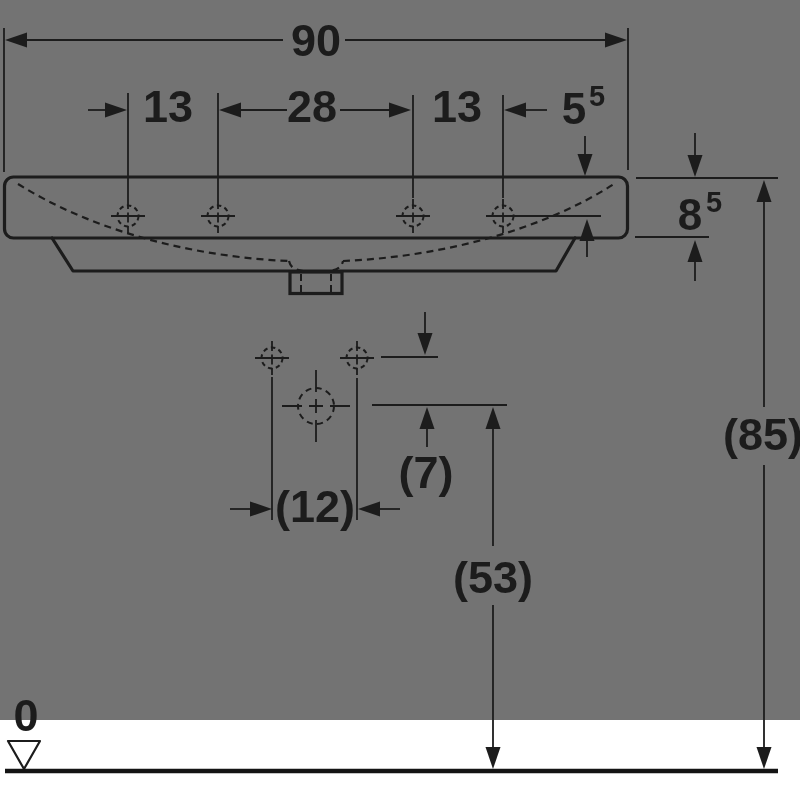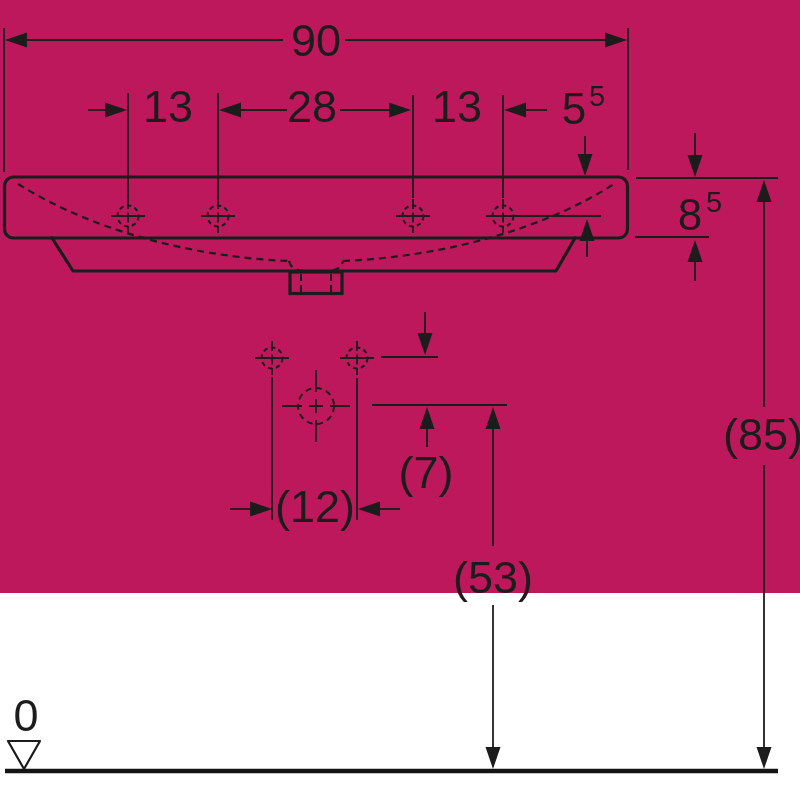--- a/index.html
+++ b/index.html
@@ -1,17 +1,17 @@
 <!DOCTYPE html>
 <html><head>
 <meta charset="utf-8">
 <style>
   html,body{margin:0;padding:0;background:#ffffff;}
   body{width:800px;height:800px;font-family:"Liberation Sans",sans-serif;}
-  .drawing-wrap{width:800px;height:593px;position:relative;background:#be185d;}
+  .drawing-wrap{width:800px;height:720px;position:relative;background:#737373;font-weight:bold;}
   svg{display:block;}
   .outline{fill:none;stroke:#1c1c1c;stroke-width:3.2;}
   .outline-round{fill:none;stroke:#1c1c1c;stroke-width:3.2;stroke-linejoin:round;stroke-linecap:round;}
   .dim{stroke:#1c1c1c;stroke-width:1.8;fill:none;}
   .arrow{fill:#1c1c1c;stroke:none;}
   .bowl-dash{fill:none;stroke:#1c1c1c;stroke-width:2.2;stroke-dasharray:7 5;}
   .drain-dash{fill:none;stroke:#1c1c1c;stroke-width:2;stroke-dasharray:7 4;}
   .hole-circle{fill:none;stroke:#1c1c1c;stroke-width:2;stroke-dasharray:4.5 3.5;}
   .hole-h{stroke:#1c1c1c;stroke-width:1.8;fill:none;}
   .hole-v{stroke:#1c1c1c;stroke-width:1.8;fill:none;stroke-dasharray:10 3.5;}

